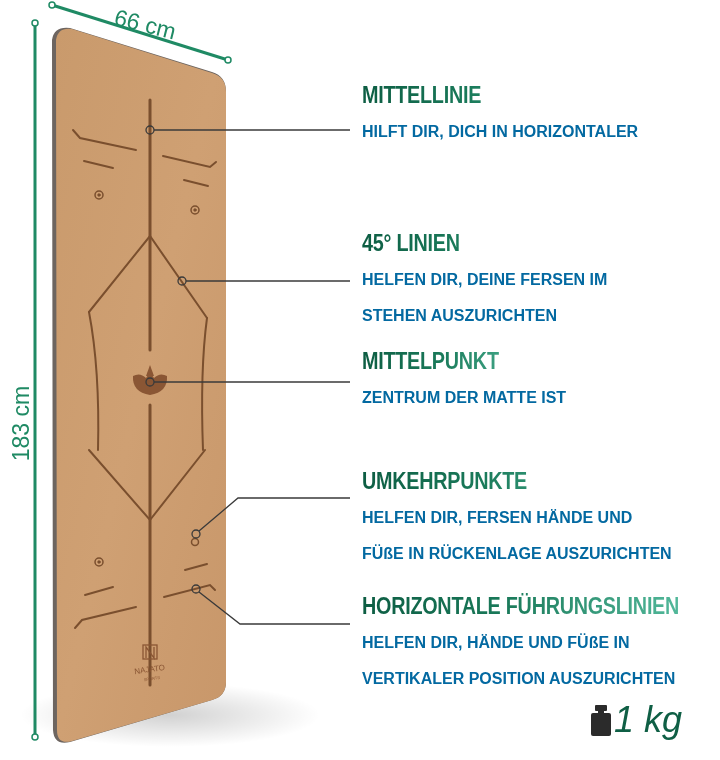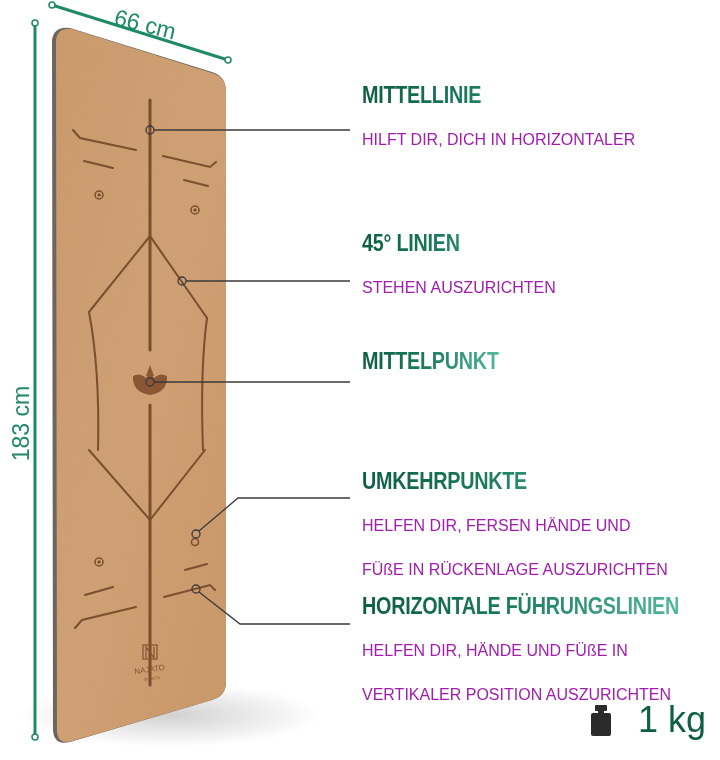--- a/index.html
+++ b/index.html
@@ -10,30 +10,31 @@
     .callout .title {
       font-family: "Liberation Sans", sans-serif;
       font-weight: bold; font-size: 23px; letter-spacing: -0.3px;
       line-height: 26px; white-space: nowrap;
       transform: scaleX(0.86); transform-origin: left center;
       background: linear-gradient(90deg, #0d5d43 0%, #1a7a5a 45%, #52b89a 100%);
       -webkit-background-clip: text; background-clip: text; color: transparent;
     }
     .callout .desc {
       font-family: "Liberation Sans", sans-serif;
-      font-size: 16px; line-height: 24px; color: #a21caf; white-space: nowrap;
-      margin-top: 20px;
+      font-size: 16px; line-height: 24px; color: #0369a1; white-space: nowrap;
+      margin-top: 12px;
+      font-weight: bold;
     }
     .dim-label { position: absolute; color: #1f8a64; font-size: 23px; white-space: nowrap;
                  font-family: "Liberation Sans", sans-serif; }
     #dim-width { left: 118px; top: 4px; transform: rotate(14deg); transform-origin: left top; }
     #dim-height { left: -24px; top: 410px; transform: rotate(-90deg); transform-origin: center; width: 90px; text-align: center; }
     #weight { position: absolute; left: 590px; top: 700px; display: flex; align-items: center; }
-    #weight-label { font-size: 36px; color: #0f5f45; margin-left: 26px; line-height: 40px;
-                    font-family: "Liberation Sans", sans-serif; }
+    #weight-label { font-size: 36px; color: #0f5f45; margin-left: 2px; line-height: 40px;
+                    font-family: "Liberation Sans", sans-serif; font-style: italic; }
   </style>
 </head>
 <body>
 
 <svg id="scene" width="720" height="760" viewBox="0 0 720 760" xmlns="http://www.w3.org/2000/svg">
   <defs>
     <radialGradient id="shadow" cx="0.5" cy="0.5" r="0.5">
       <stop offset="0" stop-color="#000" stop-opacity="0.18"></stop>
       <stop offset="1" stop-color="#000" stop-opacity="0"></stop>
     </radialGradient>
@@ -125,25 +126,27 @@
 <div class="dim-label" id="dim-width">66 cm</div>
 <div class="dim-label" id="dim-height">183 cm</div>
 
 <div class="callout" style="top:82px;">
   <div class="title">MITTELLINIE</div>
   <div class="desc">HILFT DIR, DICH IN HORIZONTALER</div>
 </div>
 
 <div class="callout" style="top:230px;">
   <div class="title">45° LINIEN</div>
+  <div class="desc">HELFEN DIR, DEINE FERSEN IM</div>
   <div class="desc">STEHEN AUSZURICHTEN</div>
 </div>
 
 <div class="callout" style="top:348px;">
   <div class="title">MITTELPUNKT</div>
+  <div class="desc">ZENTRUM DER MATTE IST</div>
 </div>
 
 <div class="callout" style="top:468px;">
   <div class="title">UMKEHRPUNKTE</div>
   <div class="desc">HELFEN DIR, FERSEN HÄNDE UND</div>
   <div class="desc">FÜßE IN RÜCKENLAGE AUSZURICHTEN</div>
 </div>
 
 <div class="callout" style="top:593px;">
   <div class="title">HORIZONTALE FÜHRUNGSLINIEN</div>

